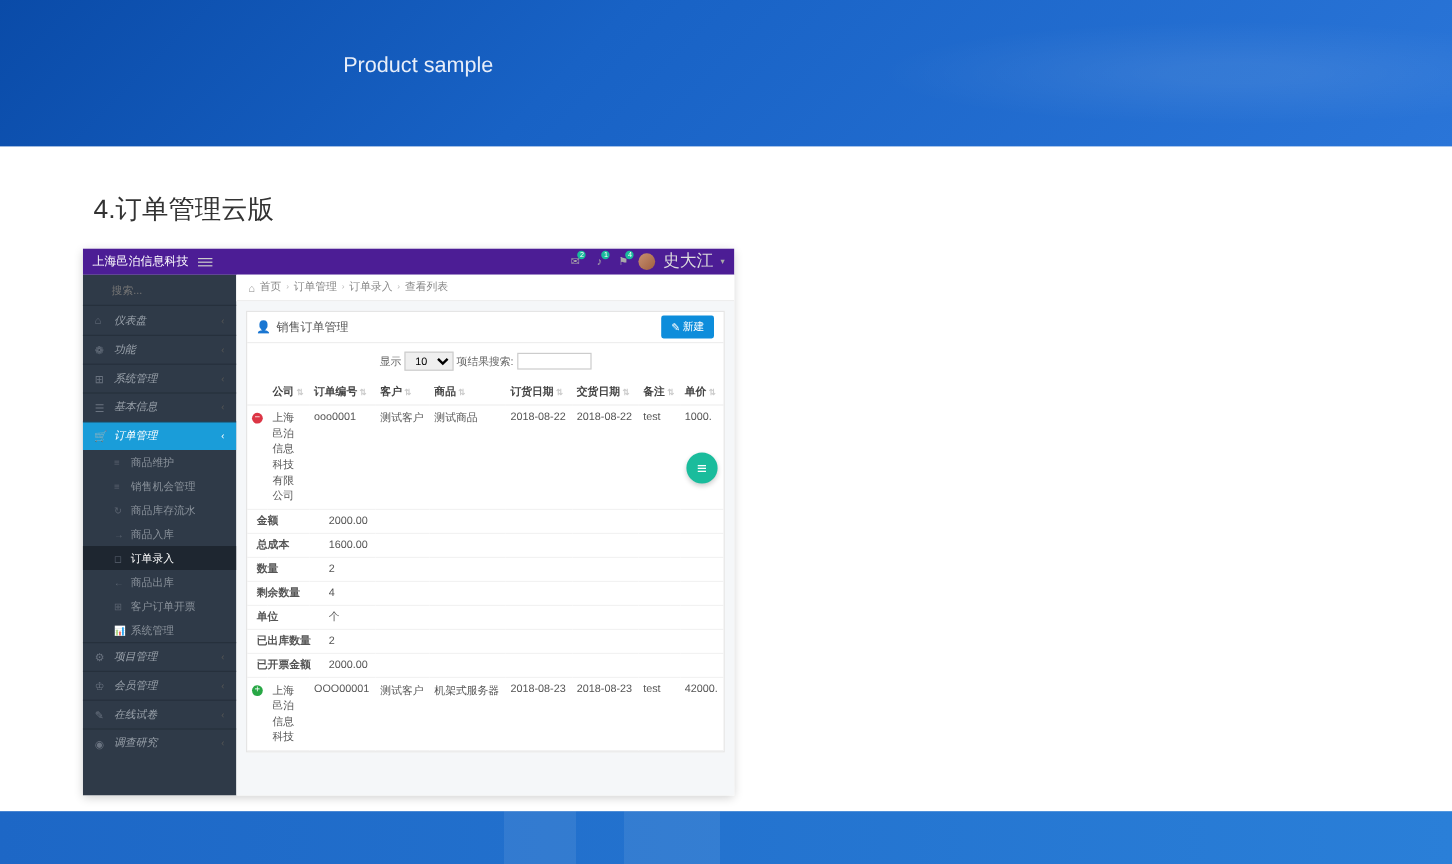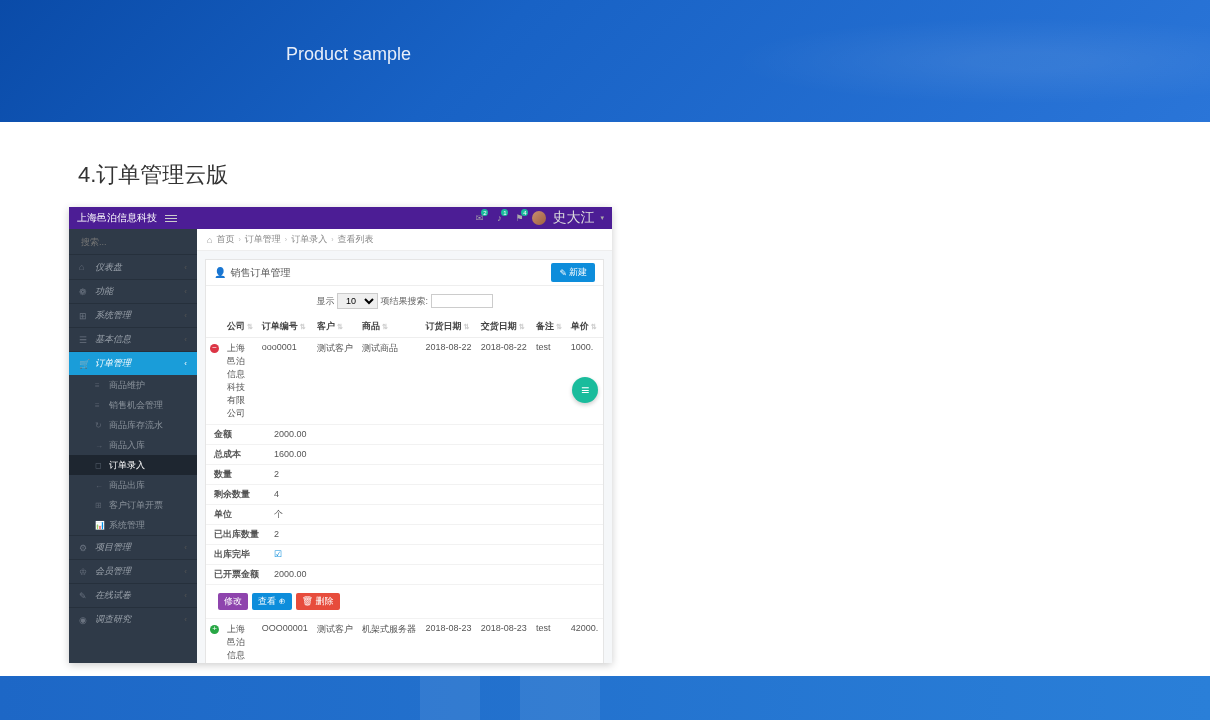--- a/index.html
+++ b/index.html
@@ -20,21 +20,21 @@
 .hamburger { display: inline-flex; flex-direction: column; gap: 2px; cursor: pointer; }
 .hamburger span { width: 12px; height: 1px; background: #ccc; }
 .topbar-right { display: flex; align-items: center; gap: 6px; }
 .badge-icon { position: relative; width: 14px; height: 14px; display: inline-flex; align-items: center; justify-content: center; color: #aaa; }
 .badge-icon .dot { position: absolute; top: -2px; right: -2px; width: 7px; height: 7px; background: #1abc9c; border-radius: 50%; font-size: 6px; color: #fff; display: flex; align-items: center; justify-content: center; }
 .avatar { width: 14px; height: 14px; border-radius: 50%; background: linear-gradient(135deg,#c89070,#a06040); }
 .user-name { font-size: 14px; color: #ddd; }
 .caret { font-size: 7px; color: #aaa; }
 
 .sidebar { position: absolute; left: 0; top: 22px; bottom: 0; width: 128px; background: #2f3a48; color: #9aa2ab; }
-.search-box { height: 26px; display: flex; align-items: center; padding: 0 12px; border-bottom: 1px solid #26303c; }
+.search-box { height: 26px; display: flex; align-items: center; padding: 0 24px; border-bottom: 1px solid #26303c; }
 .search-box input { flex: 1; background: transparent; border: none; color: #9aa2ab; font-size: 9px; outline: none; }
 .search-box .sicon { color: #555; font-size: 10px; }
 .nav-item { height: 24px; display: flex; align-items: center; padding: 0 10px; border-top: 1px solid #26303c; cursor: pointer; justify-content: space-between; }
 .nav-item.first { border-top: none; }
 .nav-item .nicon { width: 12px; display: inline-block; color: #6a7380; font-size: 9px; }
 .nav-item .nlabel { flex: 1; margin-left: 4px; font-style: italic; }
 .nav-item .nchev { font-size: 8px; color: #555; }
 .nav-item.active { background: #1a9dd9; color: #fff; }
 .nav-item.active .nicon, .nav-item.active .nchev { color: #fff; }
 .sub-item { height: 20px; display: flex; align-items: center; padding-left: 26px; font-size: 9px; color: #8a929b; cursor: pointer; }
@@ -268,33 +268,21 @@
             <tr class="detail-row">
               <td colspan="9"><span class="detail-label">剩余数量</span><span>4</span></td>
             </tr>
             <tr class="detail-row">
               <td colspan="9"><span class="detail-label">单位</span><span>个</span></td>
             </tr>
             <tr class="detail-row">
               <td colspan="9"><span class="detail-label">已出库数量</span><span>2</span></td>
             </tr>
             <tr class="detail-row">
-              <td colspan="9"><span class="detail-label">出库完毕</span><span><span class="check">☑</span></span></td>
-            </tr>
-            <tr class="detail-row">
               <td colspan="9"><span class="detail-label">已开票金额</span><span>2000.00</span></td>
-            </tr>
-            <tr>
-              <td colspan="9">
-                <div class="action-row">
-      <button class="btn-s btn-purple">修改</button>
-      <button class="btn-s btn-blue">查看 ⊕</button>
-      <button class="btn-s btn-red">🗑 删除</button>
-    </div>
-              </td>
             </tr>
             <tr>
     <td><span class="expand-dot green">+</span></td>
     <td>上海<br>邑泊<br>信息<br>科技</td>
     <td>OOO00001</td>
     <td>测试客户</td>
     <td>机架式服务器</td>
     <td>2018-08-23</td>
     <td>2018-08-23</td>
     <td>test</td>

